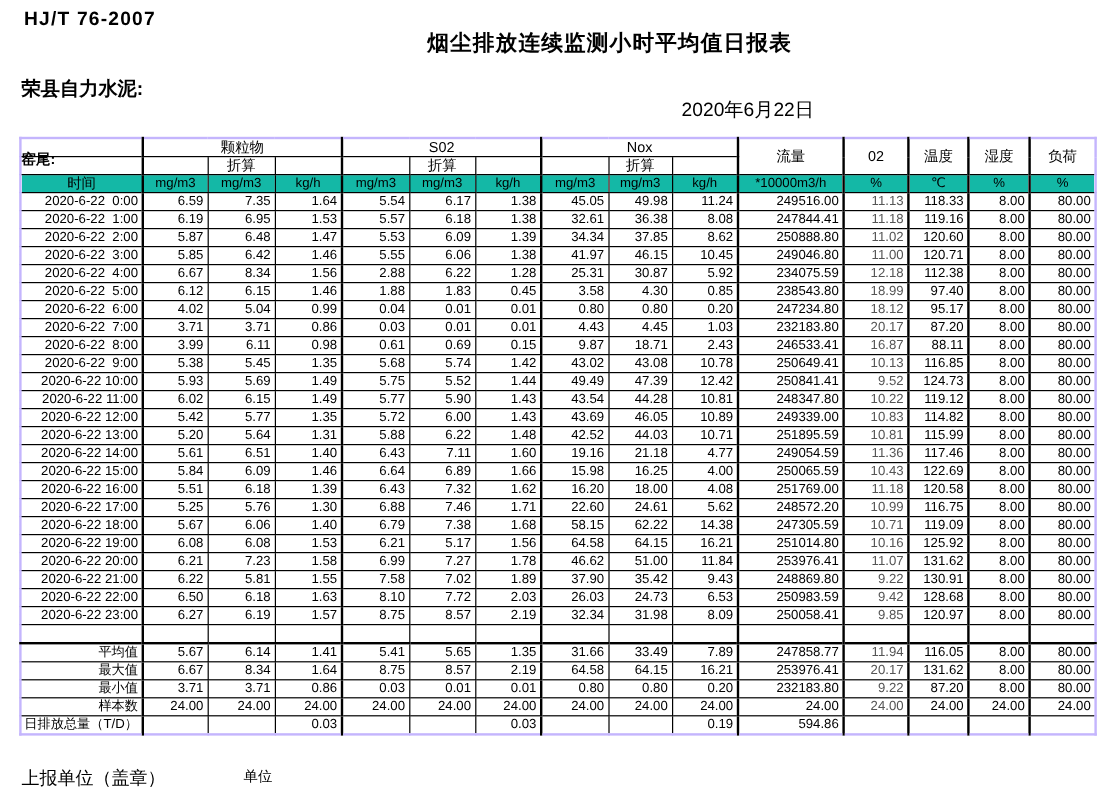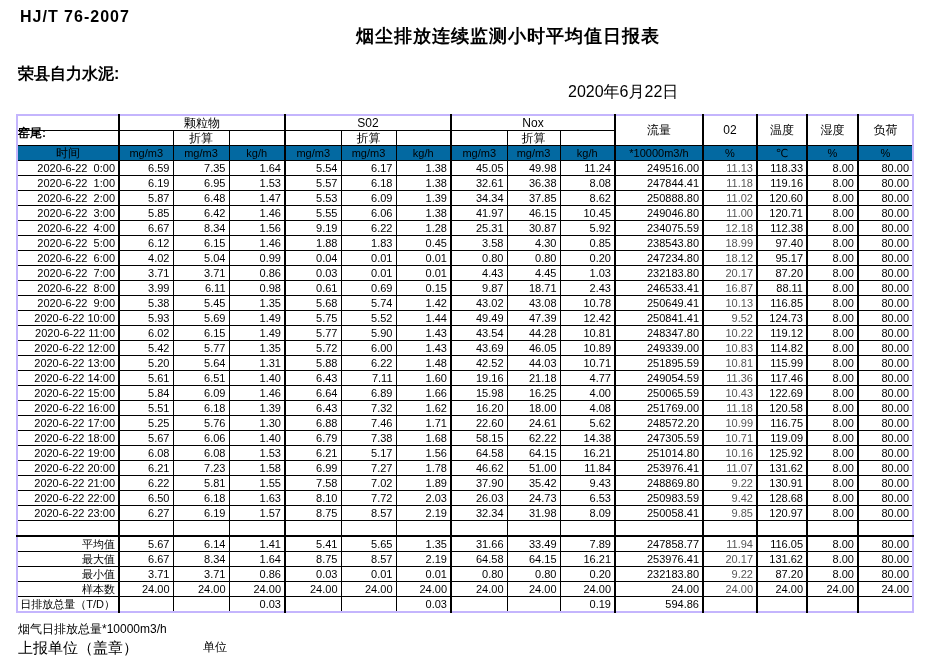--- a/index.html
+++ b/index.html
@@ -22,21 +22,21 @@
   table.report td {
     border:1px solid #000;
     height:14px; padding:0 3px 0 0;
     font-size:11px; text-align:right;
     white-space:pre; overflow:hidden;
     line-height:13px;
   }
   table.report td.thick-l { border-left-width:2px; }
   table.report thead td { text-align:center; padding:0; }
   table.report td.cjk { font-size:12px; }
-  tr.unit-row td { background:#0369a1; text-align:center; padding:0;margin-left:16px; }
+  tr.unit-row td { background:#14b8a6; text-align:center; padding:0;margin-left:16px; }
   tr.first-summary td { border-top-width:2px; }
   td.o2col { color:#555555; }
   td.total-label { text-align:left; padding:0 0 0 2px; font-size:12px; }
   td.sum-label { font-size:12px; }
 
   .foot1 { position:absolute; left:18px; top:621px; font-size:12px; }
   .foot2 { position:absolute; left:18px; top:639px; font-size:15px; }
   .foot3 { position:absolute; left:203px; top:639px; font-size:12px; }
 </style>
 </head>
@@ -176,21 +176,21 @@
           <td class="thick-l o2col">11.00</td>
           <td class="thick-l">120.71</td>
           <td class="thick-l">8.00</td>
           <td class="thick-l">80.00</td>
         </tr>
         <tr>
           <td class="">2020-6-22  4:00</td>
           <td class="thick-l">6.67</td>
           <td class="">8.34</td>
           <td class="">1.56</td>
-          <td class="thick-l">9.19</td>
+          <td class="thick-l">2.88</td>
           <td class="">6.22</td>
           <td class="">1.28</td>
           <td class="thick-l">25.31</td>
           <td class="">30.87</td>
           <td class="">5.92</td>
           <td class="thick-l">234075.59</td>
           <td class="thick-l o2col">12.18</td>
           <td class="thick-l">112.38</td>
           <td class="thick-l">8.00</td>
           <td class="thick-l">80.00</td>
@@ -616,16 +616,15 @@
           <td class="">0.19</td>
           <td class="thick-l">594.86</td>
           <td class="thick-l"></td>
           <td class="thick-l"></td>
           <td class="thick-l"></td>
           <td class="thick-l"></td>
         </tr>
       </tbody>
     </table>
 
-  <div class="foot1">烟气日排放总量*10000m3/h</div>
   <div class="foot2">上报单位（盖章）</div>
   <div class="foot3">单位</div>
 </div>
 
 </body></html>

